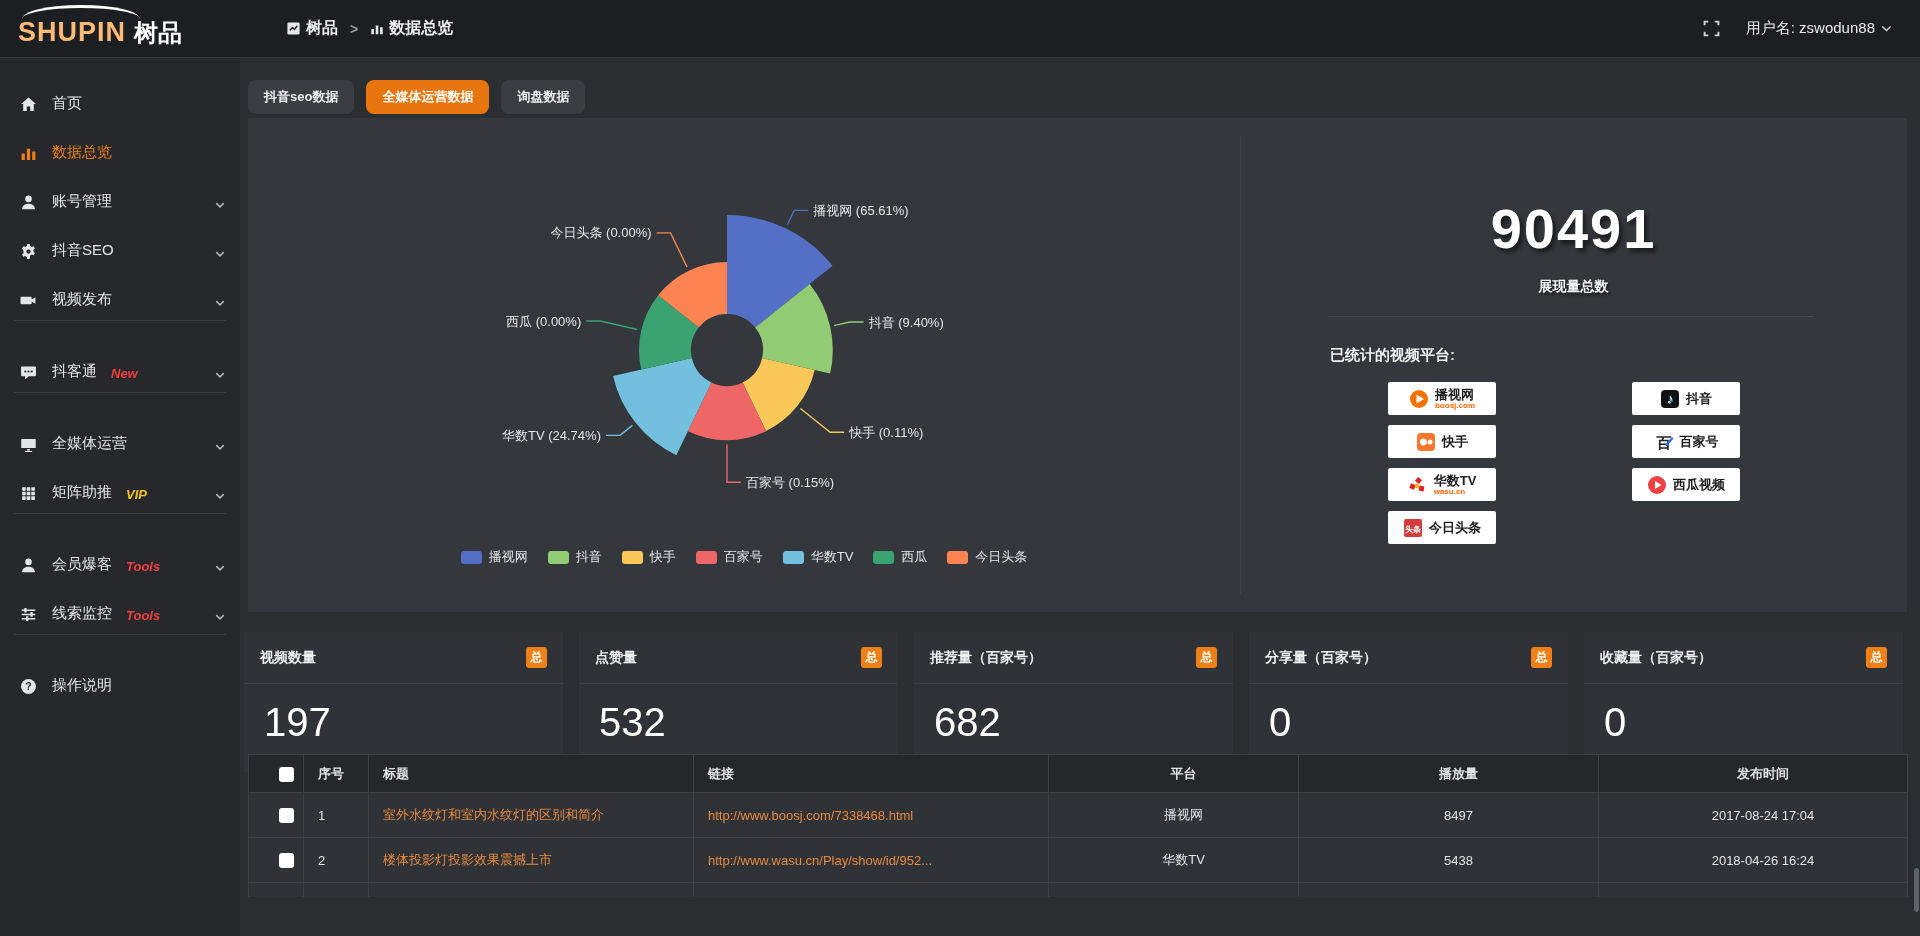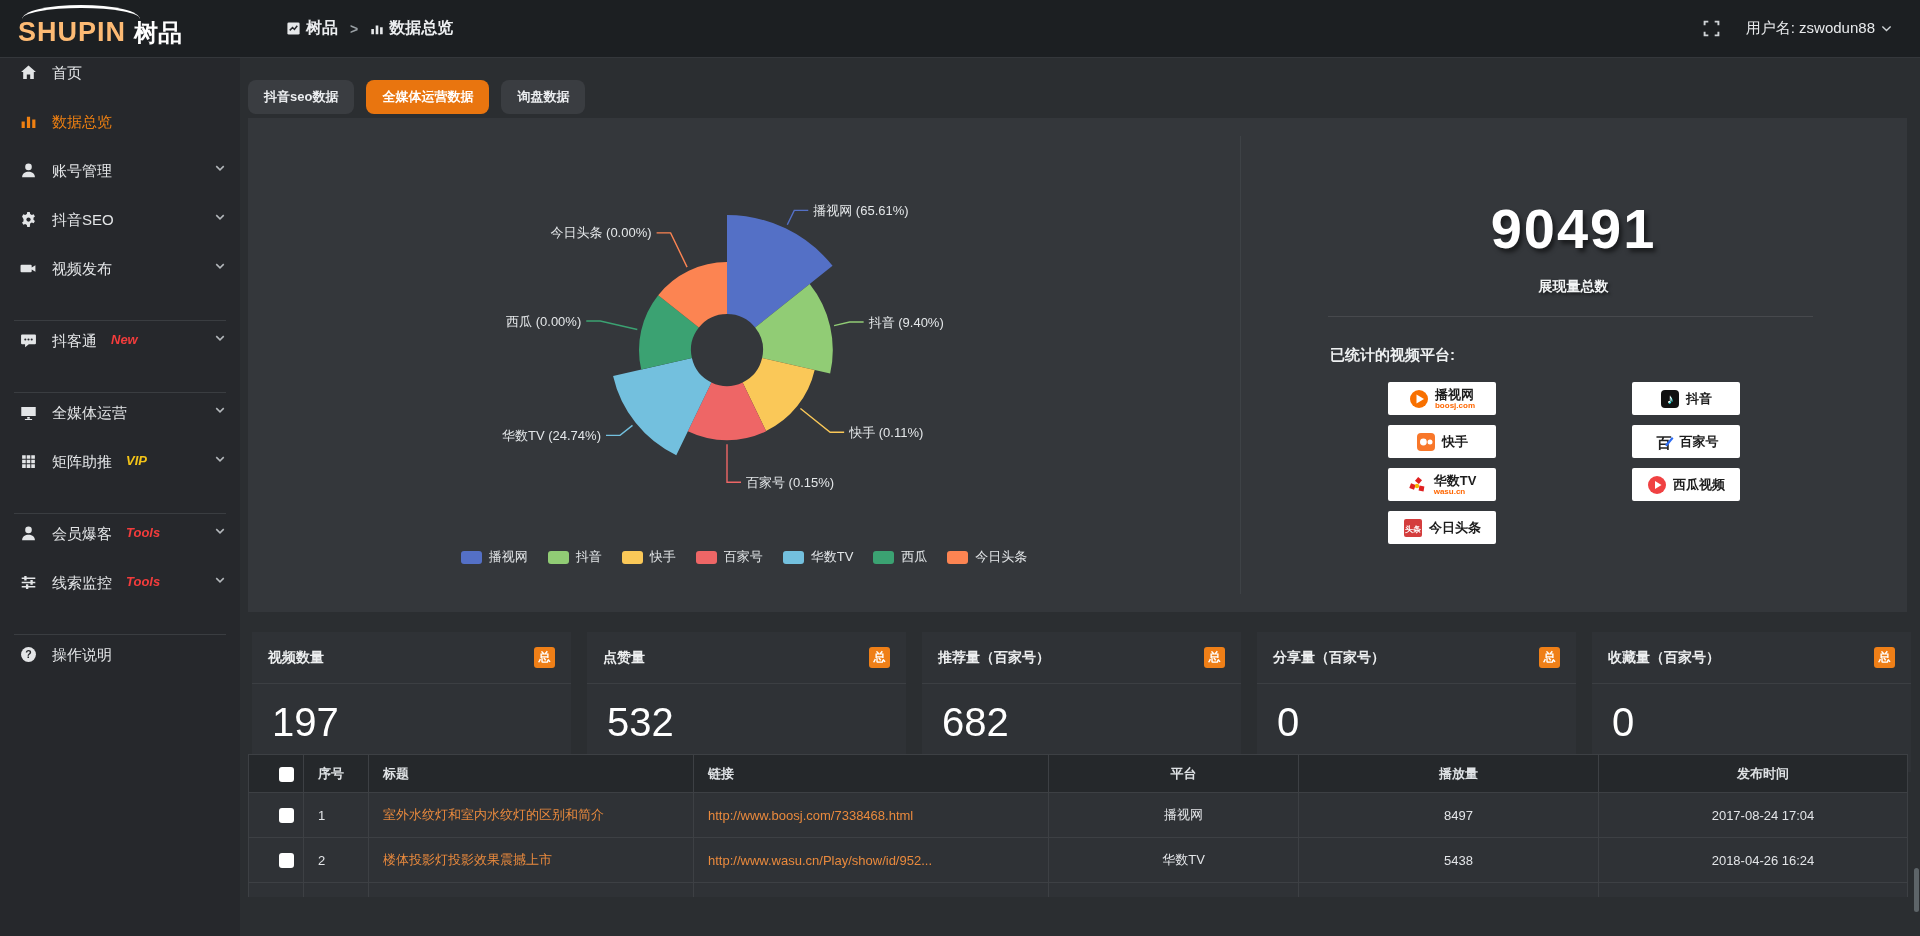--- a/index.html
+++ b/index.html
@@ -17,21 +17,21 @@
   .logo-cn { color:#fff; font-size:24px; font-weight:800; margin-left:8px; margin-top:8px; }
   .breadcrumb { display:flex; align-items:center; margin-left:46px; gap:8px; }
   .bc-item { color:#eceef0; font-size:16px; font-weight:bold; display:flex; align-items:center; gap:5px; cursor:pointer;}
   .bc-sep { color:#9aa0a5; font-size:14px; font-weight:bold; margin:0 4px;}
   .topbar-right { margin-left:auto; display:flex; align-items:center; gap:26px; padding-right:28px; }
   .fullscreen { width:17px; height:17px; cursor:pointer; }
   .user-label { color:#e8eaec; font-size:15px; cursor:pointer; display:flex; align-items:center; gap:6px;}
 
   
   .sidebar { position:absolute; left:0; top:58px; width:240px; bottom:0; background:#26282c; padding-top:6px;}
-  .s-item { position:relative; height:49px; display:flex; align-items:flex-start; padding:0 20px;
+  .s-item { position:relative; height:49px; display:flex; align-items:flex-end; padding:0 20px;
     color:#e3e5e7; font-size:15px; cursor:pointer; }
   .s-item.active { color:#f08011; }
   .s-item .mi { width:17px; height:17px; margin-right:15px; flex:none; }
   .s-badge { font-style:italic; font-weight:bold; font-size:13px; margin-left:14px; }
   .s-chevron { position:absolute; right:14px; width:12px; height:12px; color:#b4b8bc; }
   .s-div { border-top:1px solid #3a3d41; margin:11px 14px; }
 
   
   .content { position:absolute; left:240px; top:58px; right:0; bottom:0; }
   .tabs { position:absolute; left:8px; top:22px; display:flex; gap:12px; }
@@ -56,21 +56,21 @@
   .plat-label { position:absolute; top:228px; left:90px; color:#eef0f1; font-size:15px; font-weight:bold; }
   .plat-col { position:absolute; top:264px; display:flex; flex-direction:column; gap:10px; }
   .plat-col.c1 { left:148px; } .plat-col.c2 { left:392px; }
   .plat-badge { min-width:108px; height:33px; background:#fff; border-radius:2px;
     display:flex; align-items:center; justify-content:center; gap:6px; padding:0 10px; }
   .pb-name { font-size:13px; font-weight:bold; color:#1c1c1c; line-height:13px; }
   .pb-sub { font-size:8px; color:#f60; font-weight:bold; line-height:9px; }
   .pb-txt { display:flex; flex-direction:column; align-items:flex-start; }
 
   
-  .cards { position:absolute; left:12px; top:574px; width:1659px; display:flex; gap:16px; }
+  .cards { position:absolute; left:4px; top:574px; width:1659px; display:flex; gap:16px; }
   .card { flex:1; height:140px; background:#2f3236; }
   .card-hd { height:52px; display:flex; align-items:center; justify-content:space-between;
     padding:0 16px; border-bottom:1px solid #3c3f43; }
   .card-label { color:#eceeef; font-size:14px; font-weight:bold; }
   .card-badge { width:21px; height:21px; background:#ef7f17; color:#fff; border-radius:3px;
     font-size:12px; font-weight:bold; display:flex; align-items:center; justify-content:center; }
   .card-val { padding:16px 20px; color:#fff; font-size:40px; }
 
   
   .table-wrap { position:absolute; left:8px; top:696px; width:1659px; }

